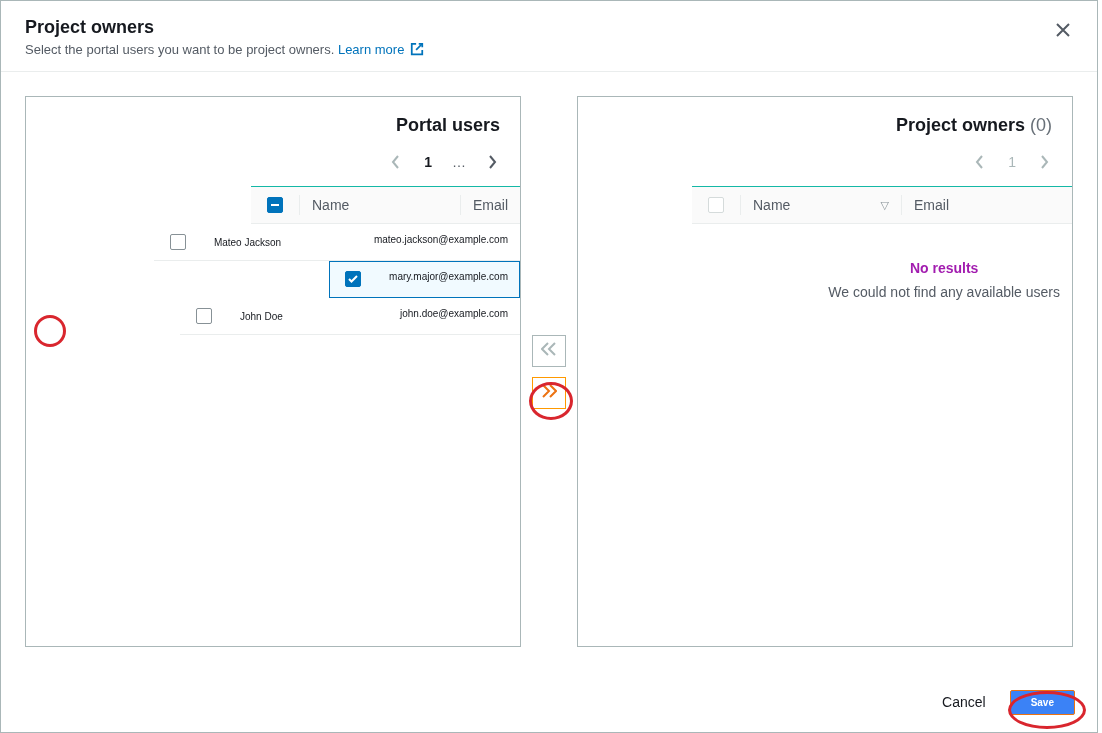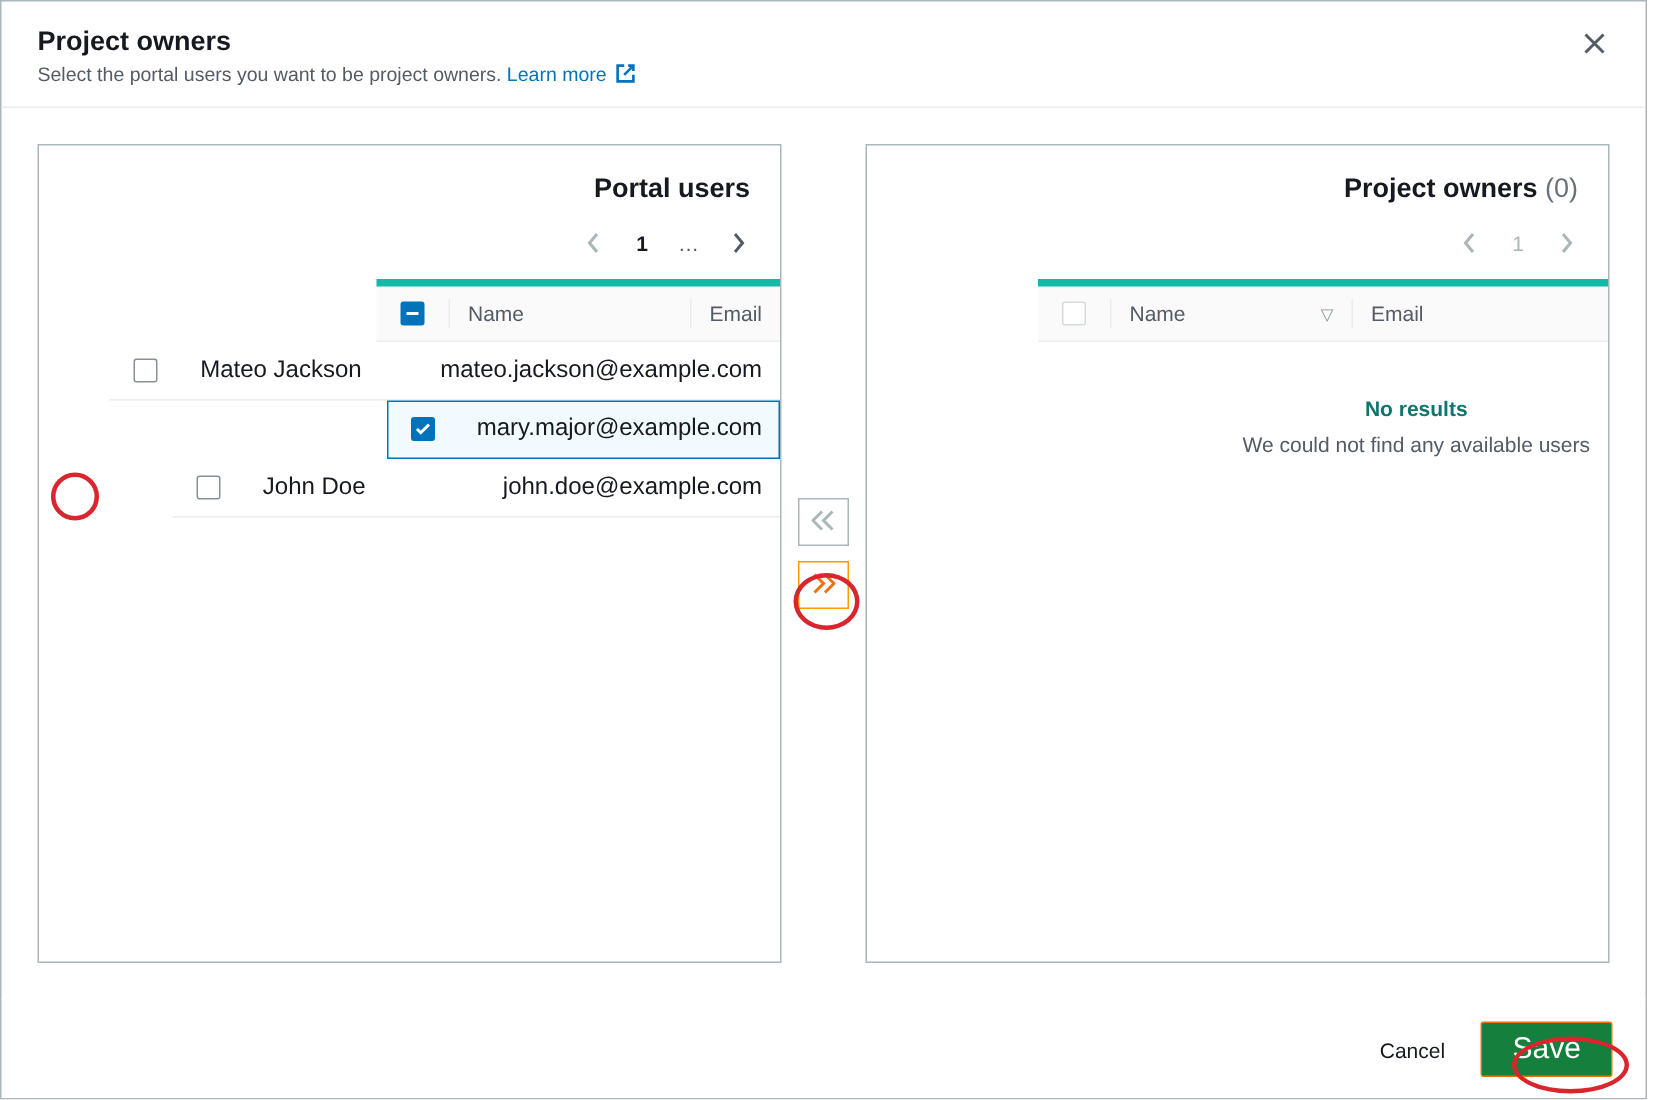--- a/index.html
+++ b/index.html
@@ -87,36 +87,36 @@
   background: none;
   border: none;
   color: #545b64;
   cursor: pointer;
 }
 .pager-btn[disabled] { color: #aab7b8; cursor: default; }
 .page-num { font-weight: 700; padding: 0 8px; }
 .page-ellipsis { color: #545b64; padding: 0 6px; }
 .table-head {
   display: flex;
-  border-top: 5px solid #14b8a6;
+  border-top: 1px solid #14b8a6;
   border-bottom: 1px solid #eaeded;
   background: #fafafa;
   font-size: 14px;
   color: #545b64;
 }
 .col-check { width: 48px; display: flex; align-items: center; justify-content: center; padding: 10px 0; }
 .col-name { width: 160px; padding: 10px 12px; display: flex; align-items: center; gap: 4px; }
 .col-email { flex: 1; padding: 10px 12px; }
 .table-head .col-name, .table-head .col-email { font-weight: 500; }
 .sep { border-left: 1px solid #eaeded; height: 20px; align-self: center; }
 .sort-icon { color: #879196; font-size: 11px; }
 .row {
   display: flex;
   border-bottom: 1px solid #eaeded;
-  font-size: 16px;
+  font-size: 10px;
 }
 .row.selected {
   background: #f1faff;
   outline: 1px solid #0073bb;
   outline-offset: -1px;
   position: relative;
 }
 .checkbox {
   width: 16px; height: 16px;
   border: 1px solid #879196;
@@ -168,21 +168,21 @@
   border-color: #ff9900;
   color: #ec7211;
 }
 .no-results {
   text-align: center;
   padding: 36px 12px;
   color: #545b64;
 }
 .no-results strong {
   display: block;
-  color: #0f766e;
+  color: #a21caf;
   font-weight: 700;
   font-size: 14px;
   margin-bottom: 8px;
 }
 .footer {
   padding: 14px 22px;
   display: flex;
   justify-content: flex-end;
   align-items: center;
   gap: 10px;
@@ -190,25 +190,25 @@
 }
 .btn-cancel {
   background: none;
   border: none;
   color: #16191f;
   font-size: 14px;
   padding: 8px 14px;
   cursor: pointer;
 }
 .btn-primary {
-  background: #15803d;
+  background: #3b82f6;
   border: 1px solid #ec7211;
   color: #fff;
-  font-weight: 400;
-  font-size: 20px;
+  font-weight: 700;
+  font-size: 10px;
   padding: 6px 20px;
   border-radius: 2px;
   cursor: pointer;
 }
 
 
 .highlight-ring {
   position: absolute;
   border: 3px solid #d9262e;
   border-radius: 50%;

